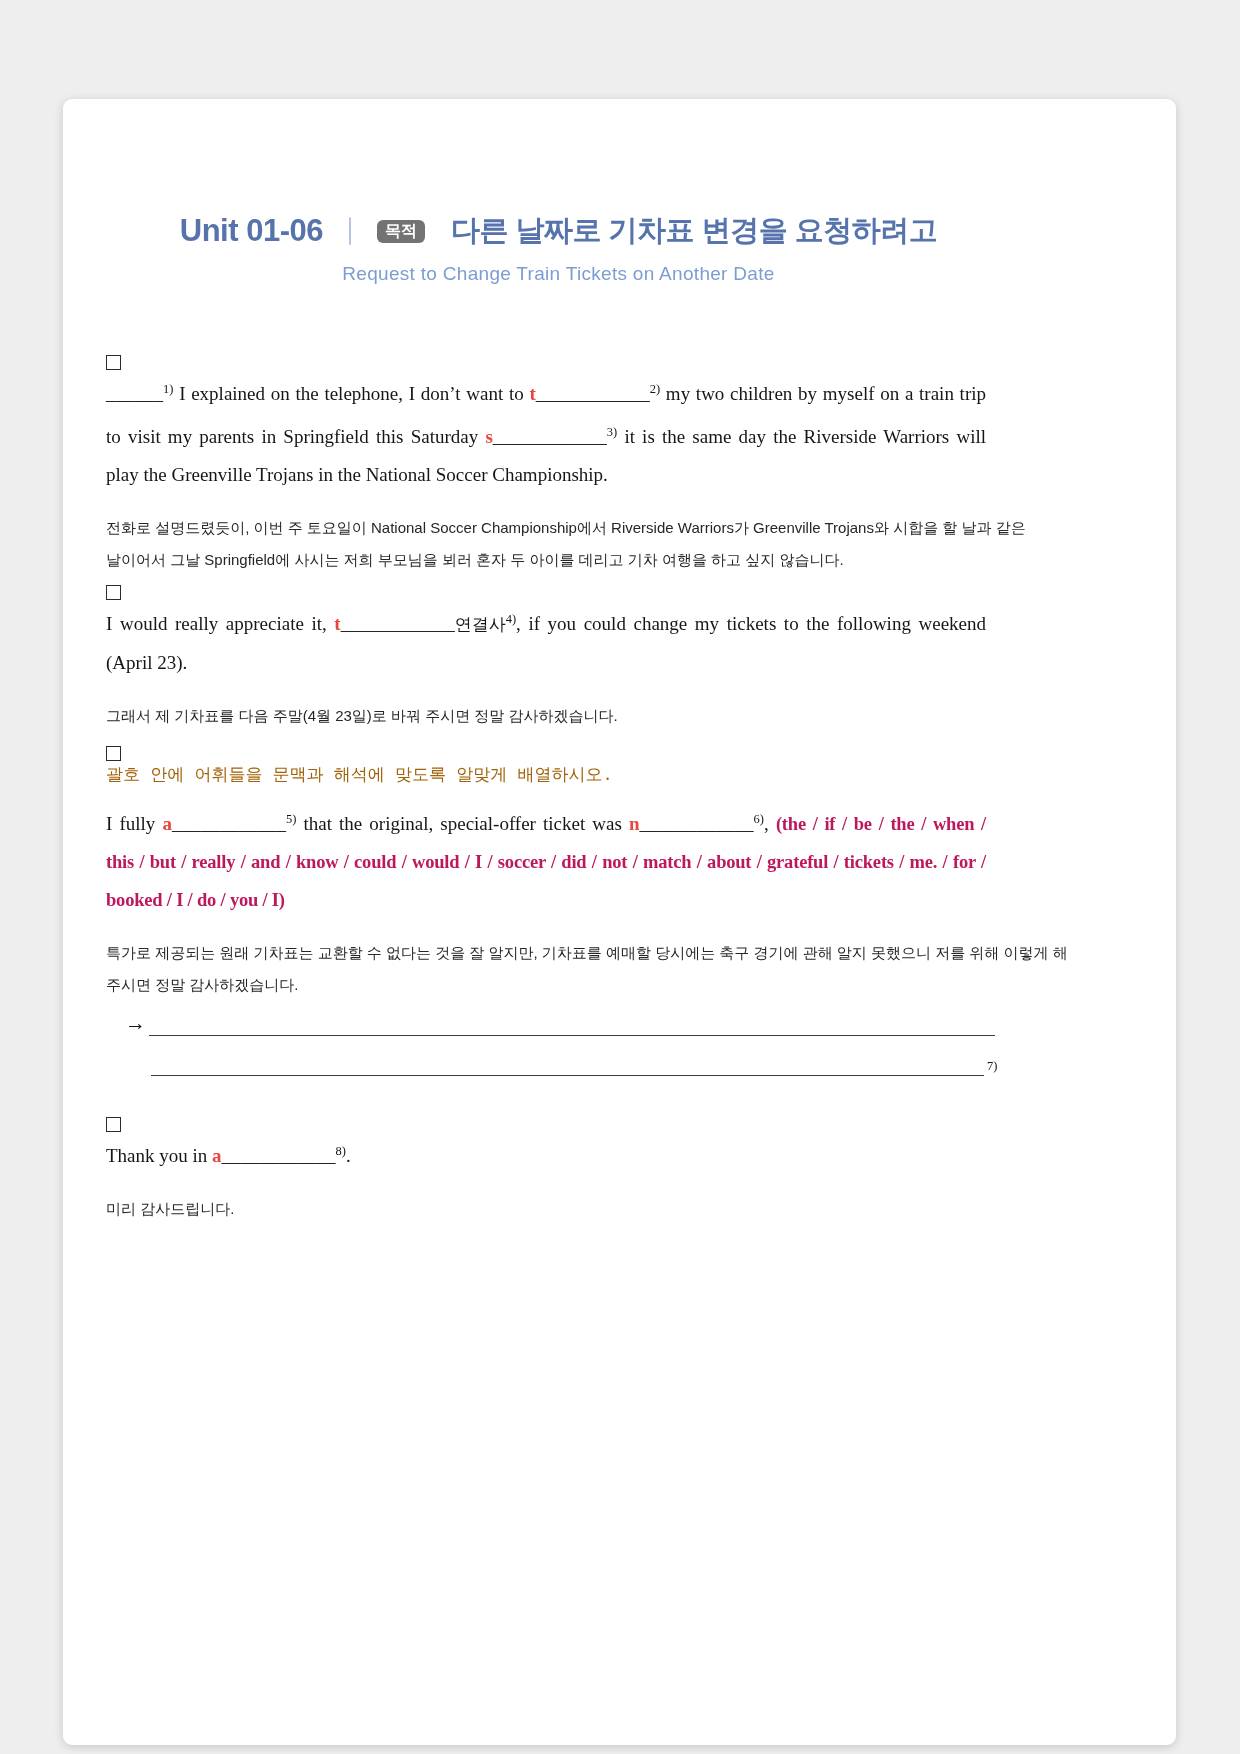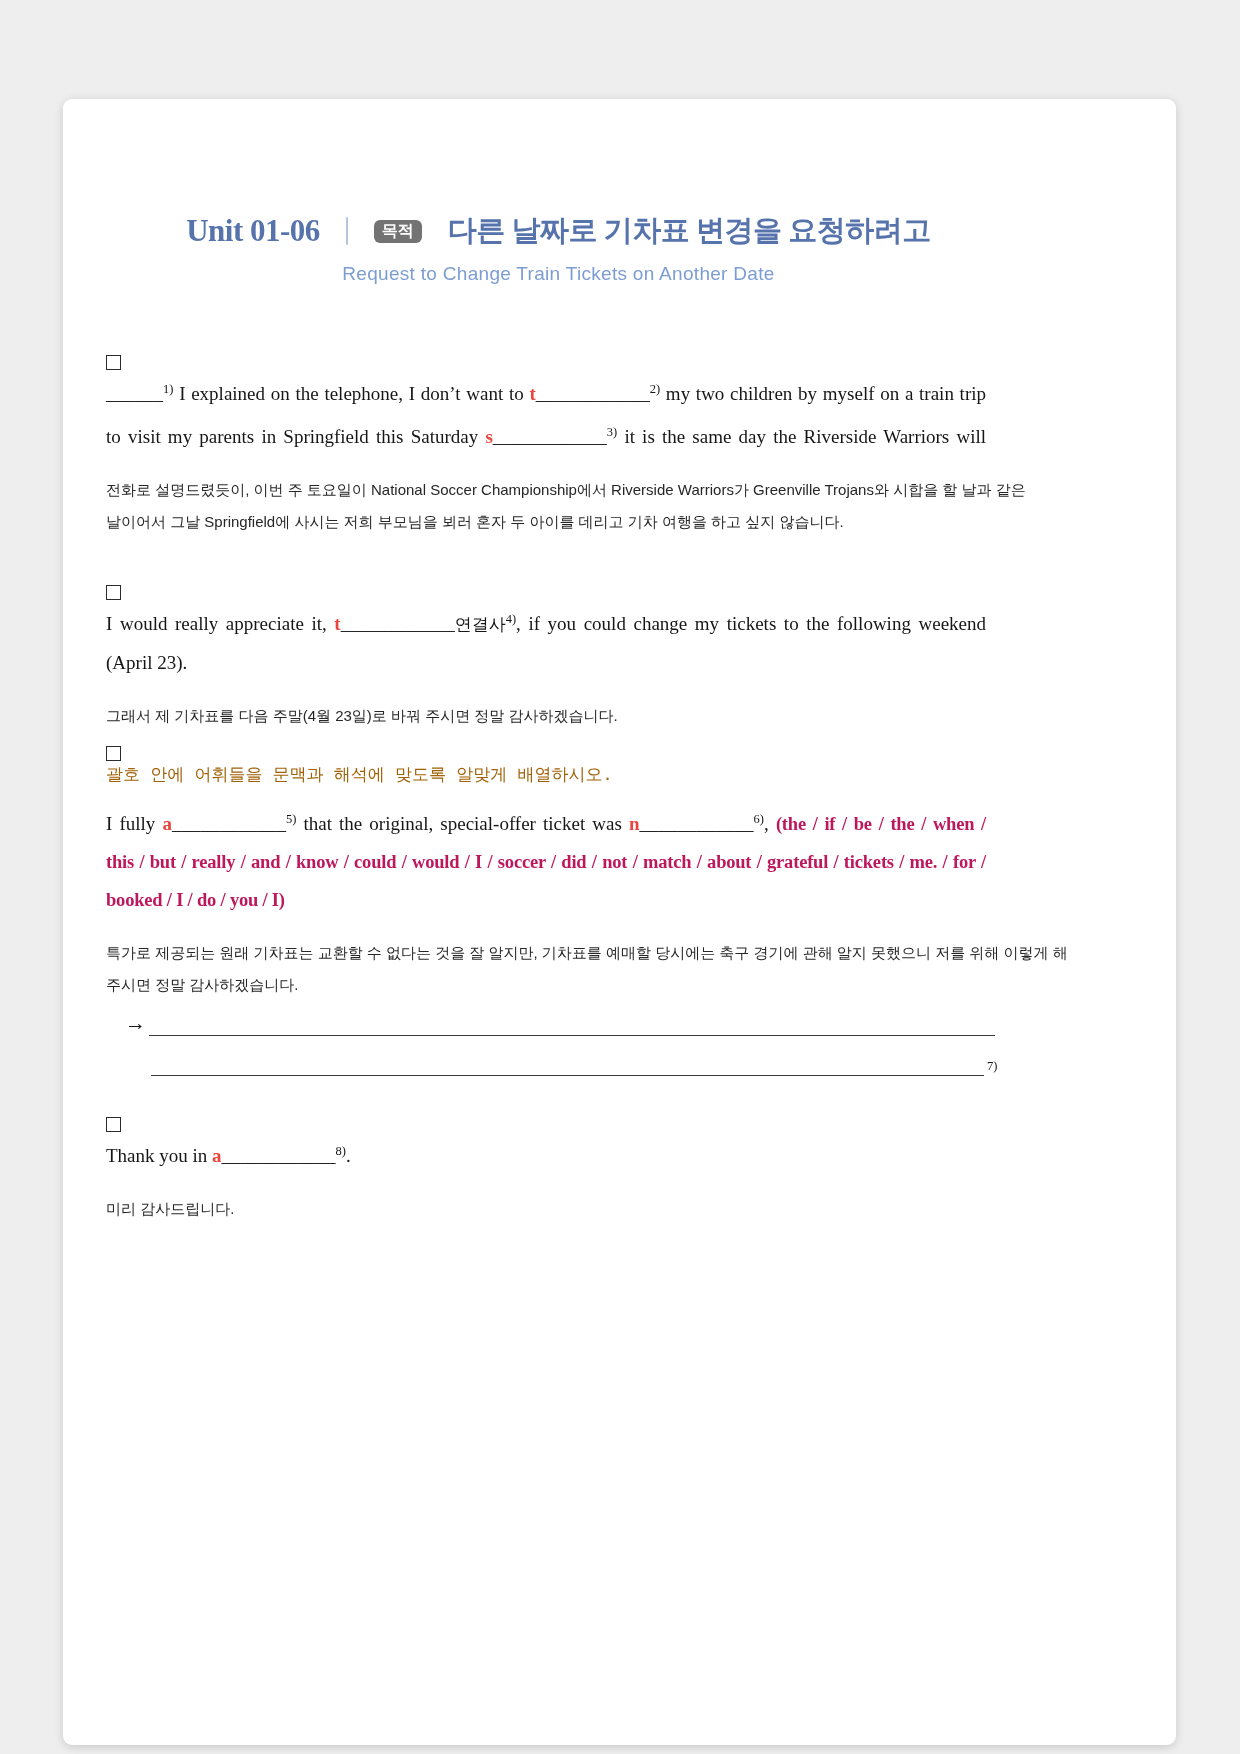--- a/index.html
+++ b/index.html
@@ -15,21 +15,21 @@
     position:absolute;left:63px;top:99px;width:1113px;height:1646px;
     background:#ffffff;border-radius:9px;
     box-shadow:0 2px 10px rgba(0,0,0,.16);
   }
   .content{position:absolute;left:43px;top:0;width:905px;height:100%;}
 
   
   .title-row{
     position:absolute;top:112px;left:0;width:100%;height:40px;
     display:flex;justify-content:center;align-items:center;gap:26px;
-    font-family:Liberation Serif, serif;
+    font-family:Liberation Sans, sans-serif;
     color:#5673ac;font-weight:bold;white-space:nowrap;
   }
   .unit{font-size:31px;letter-spacing:-0.5px;}
   .tbar{width:2px;height:28px;background:#b7c4de;border-radius:1px;}
   .badge{
     background:#737373;color:#ffffff;font-size:16px;font-weight:bold;
     padding:3px 8px 4px 8px;border-radius:6px;line-height:1;
   }
   .tko{font-size:29px;letter-spacing:-0.5px;}
   .subtitle{
@@ -86,20 +86,21 @@
       <span class="badge">목적</span>
       <span class="tko">다른 날짜로 기차표 변경을 요청하려고</span>
     </div>
     <div class="subtitle">Request to Change Train Tickets on Another Date</div>
 
     <div class="sec" style="top:246px">
       <span class="checkbox"></span>
       <div class="body">
         <div class="eline just"><span>______</span><span class="sup">1)</span><span> I explained on the telephone, I don’t want to </span><span class="red-letter">t</span><span>____________</span><span class="sup">2)</span><span> my two children by myself on a train trip</span></div>
         <div class="eline just"><span>to visit my parents in Springfield this Saturday </span><span class="red-letter">s</span><span>____________</span><span class="sup">3)</span><span> it is the same day the Riverside Warriors will</span></div>
+        <div class="eline"><span>play the Greenville Trojans in the National Soccer Championship.</span></div>
         <div class="ko-block">
           <div class="kline">전화로 설명드렸듯이, 이번 주 토요일이 National Soccer Championship에서 Riverside Warriors가 Greenville Trojans와 시합을 할 날과 같은</div>
           <div class="kline">날이어서 그날 Springfield에 사시는 저희 부모님을 뵈러 혼자 두 아이를 데리고 기차 여행을 하고 싶지 않습니다.</div>
         </div>
       </div>
     </div>
 
     <div class="sec" style="top:476px">
       <span class="checkbox"></span>
       <div class="body">

